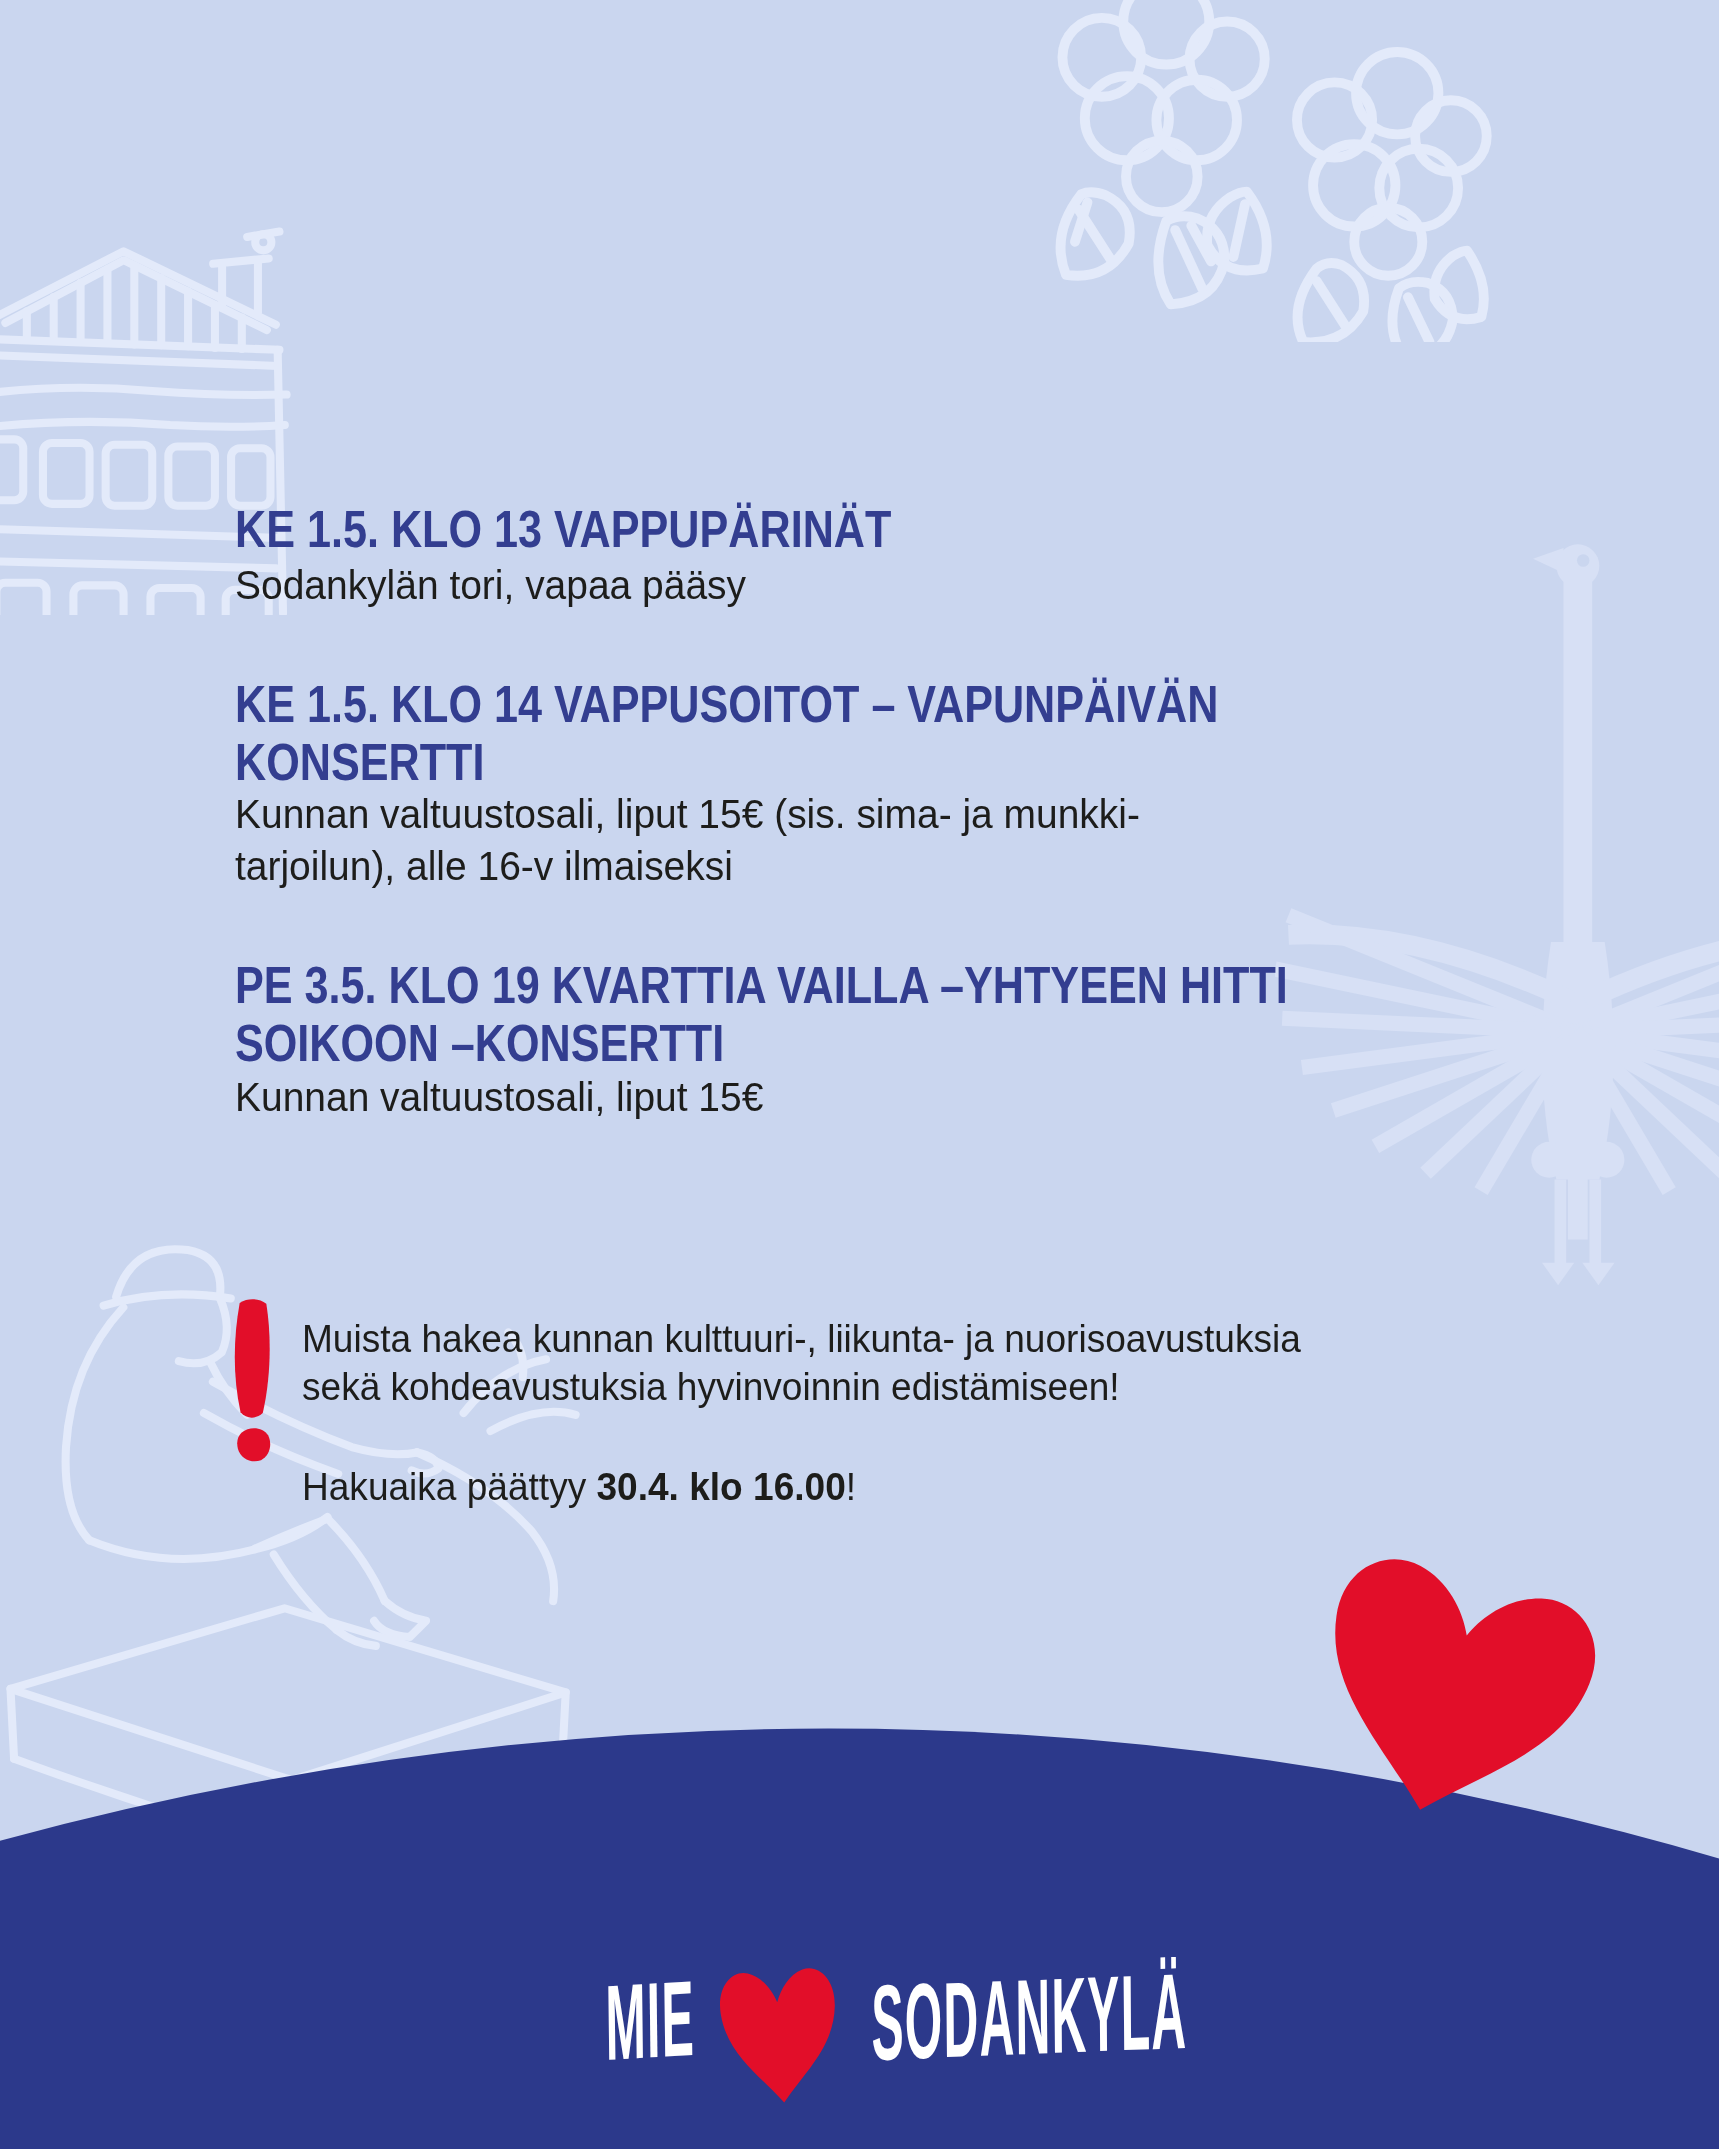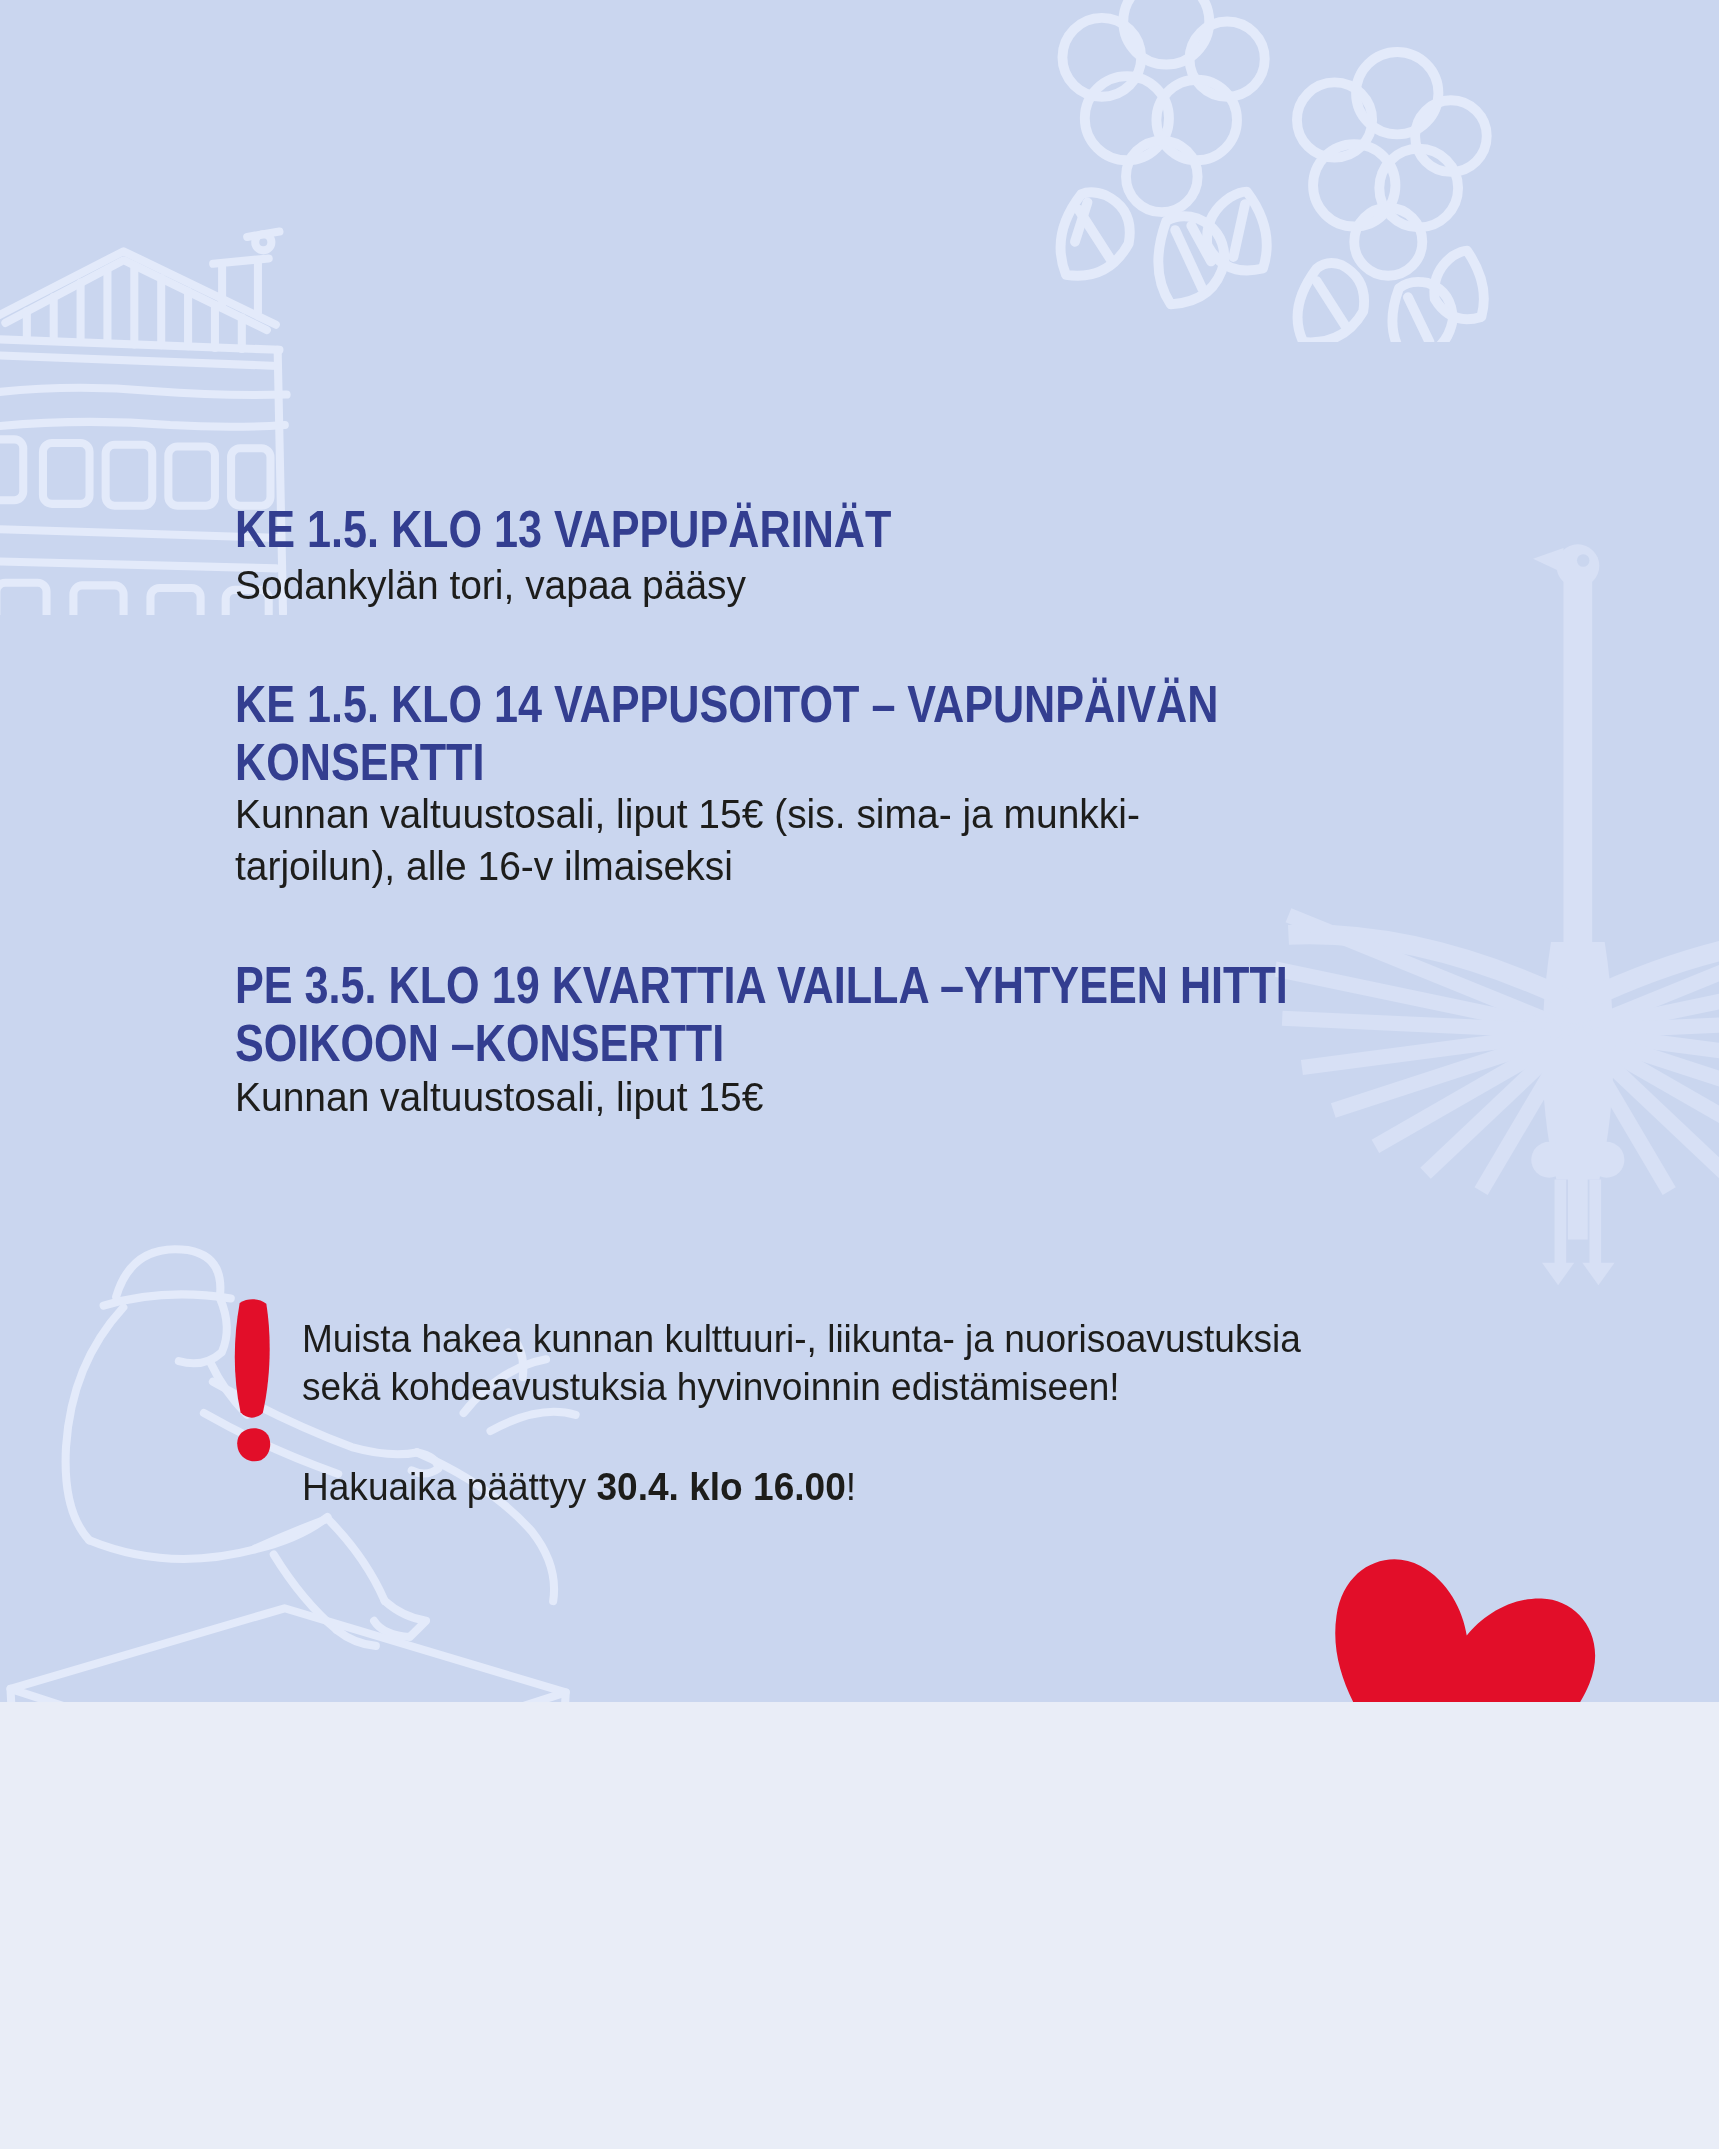--- a/index.html
+++ b/index.html
@@ -8,21 +8,21 @@
     --footer-blue:#2c398b;
     --accent-red:#e20e29;
     --text-dark:#1d1d1b;
     --lineart:#e3eafa;
     --bird-fill:#d7e0f5;
     --logo-white:#ffffff;
   }
   html,body{margin:0;padding:0;background:#e9edf7;}
   .poster{
     position:relative;
-    width:1720px;height:1702px;
+    width:1720px;height:2149px;
     overflow:hidden;
     background:var(--background);
     font-family:"Liberation Sans",sans-serif;
   }
   .deco{position:absolute;pointer-events:none;}
   .sketch{stroke:var(--lineart);stroke-width:9;fill:none;stroke-linecap:round;stroke-linejoin:round;}
   .sketch-thick{stroke:var(--lineart);stroke-width:11;fill:none;stroke-linecap:round;stroke-linejoin:round;}
 
   .event-title{
     position:absolute;

